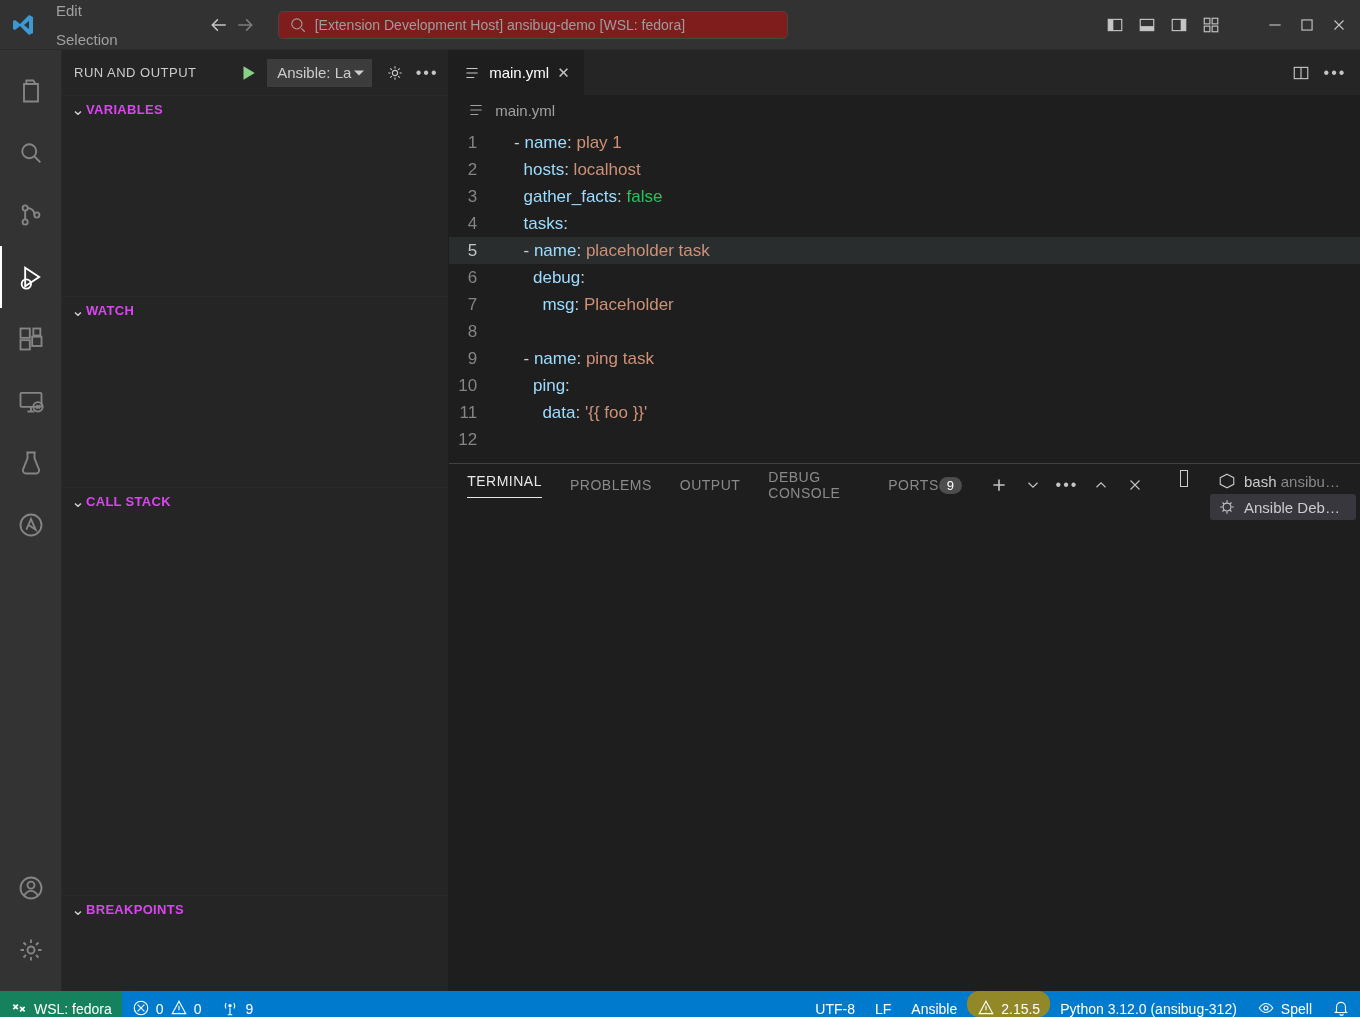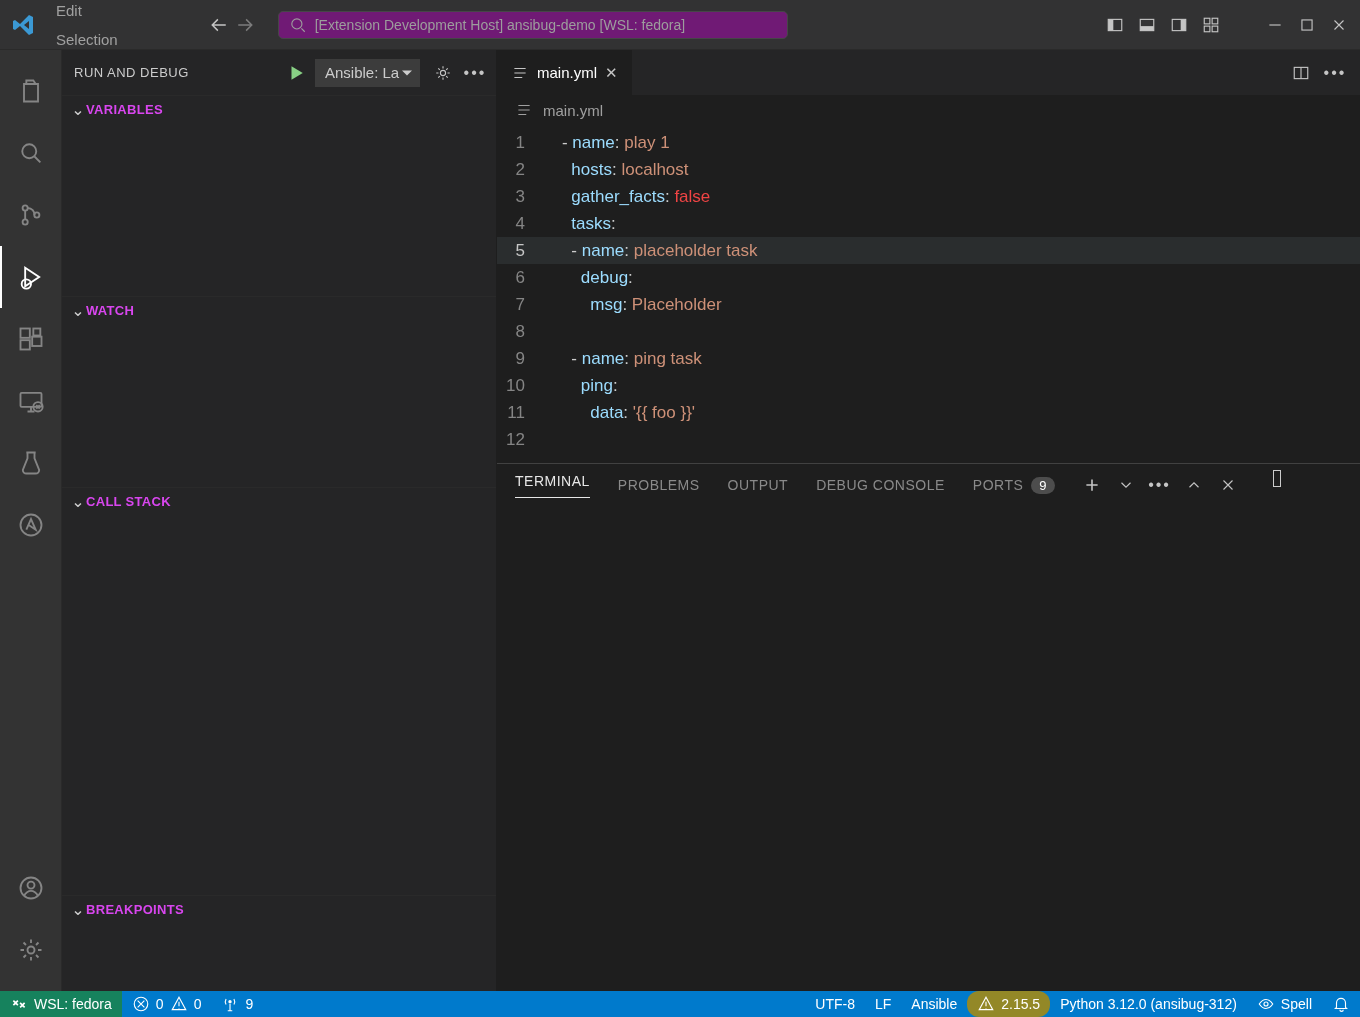--- a/index.html
+++ b/index.html
@@ -3,21 +3,21 @@
 <meta charset="utf-8">
 <style>
 * { margin: 0; padding: 0; box-sizing: border-box; font-family: "Segoe UI", -apple-system, sans-serif; }
 body { width: 1360px; height: 1017px; background: #1e1e1e; color: #cccccc; overflow: hidden; display: flex; flex-direction: column; }
 .titlebar { height: 50px; background: #323233; display: flex; align-items: center; padding: 0 4px; border-bottom: 1px solid #2a2a2a;}
 .titlebar .vslogo { width: 40px; height: 50px; display:flex;align-items:center;justify-content:center;}
 .titlebar .menu-items { display: flex; gap: 0; flex-direction: column; }
 .titlebar .menu-item { padding: 6px 12px; color: #a0a0a0; font-size: 15px; cursor: default;}
 .titlebar .spacer1 { width:80px;}
 .titlebar .nav { display:flex; gap:8px; align-items:center;}
-.titlebar .search { flex:0 0 auto; margin-left:24px; width:510px; height:28px; background:#701a75; border:1px solid #464647; border-radius:5px; display:flex; align-items:center; padding:0 10px; color:#9d9d9d; font-size:14px;}
+.titlebar .search { flex:0 0 auto; margin-left:24px; width:510px; height:28px; background:#7f1d1d; border:1px solid #464647; border-radius:5px; display:flex; align-items:center; padding:0 10px; color:#9d9d9d; font-size:14px;}
 .titlebar .right-ctrls{margin-left:auto;display:flex;gap:14px;align-items:center;padding-right:8px;}
 .titlebar .right-ctrls .icon, .titlebar .nav .icon { color:#c5c5c5;}
 
 .main { flex:1; display:flex; overflow:hidden;}
 .activitybar { width: 62px; background: #333333; display:flex; flex-direction:column; align-items:center; padding-top:10px; border-right: 1px solid #2a2a2a;}
 .activitybar .ab-item { width:62px; height:62px; display:flex; align-items:center; justify-content:center; position:relative; cursor:pointer;}
 .activitybar .ab-item svg { stroke:#858585; fill:none;}
 .activitybar .ab-item.active svg { stroke:#ffffff;}
 .activitybar .ab-item.active::before { content:""; position:absolute; left:0; top:0; bottom:0; width:2px; background:#ffffff;}
 .activitybar .bottom { margin-top:auto; padding-bottom:10px; display:flex; flex-direction:column;}
@@ -39,38 +39,38 @@
 .editor-area{ flex:1; display:flex; flex-direction:column; background:#1e1e1e;}
 .tabs { display:flex; align-items:center; background:#252526; height:45px;}
 .tab { display:flex; align-items:center; gap:8px; padding:0 14px; height:45px; background:#1e1e1e; color:#ffffff; font-size:15px; border-right:1px solid #252526;}
 .tab .close{color:#c5c5c5;}
 .tabs .right{margin-left:auto;display:flex;gap:16px;padding:0 16px;}
 .breadcrumb { display:flex; align-items:center; gap:10px; padding:6px 18px; color:#a0a0a0; font-size:15px;}
 .code { font-family: "Consolas","Menlo",monospace; font-size:17px; line-height:27px; padding:4px 0 10px 0; position:relative; white-space:pre;}
 .gutter { display:inline-block; width:46px; text-align:right; color:#858585; padding-right:18px;}
 .line { display:block;}
 .line.current { background:#2a2d2e;}
-.line.current .gutter{ color:#c6c6c6;} .k-blue2{color:#9cdcfe;} .k-orange{color:#ce9178;} .k-const{color:#ef4444;margin-top:48px;}
+.line.current .gutter{ color:#c6c6c6;} .k-blue2{color:#9cdcfe;} .k-orange{color:#ce9178;} .k-const{color:#22c55e;margin-top:48px;}
 
 .panel { border-top:1px solid #414141; background:#1e1e1e; display:flex; flex-direction:row; height:504px;}
 .panel-tabs{ display:flex; align-items:center; height:42px; padding:0 18px; gap:28px;}
 .panel-tabs .pt{color:#8a8a8a;font-size:14px; letter-spacing:0.5px; cursor:pointer;}
 .panel-tabs .pt.active{color:#e7e7e7; border-bottom:1px solid #e7e7e7; padding-bottom:8px;}
 .panel-tabs .badge{ background:#4d4d4d; color:#ffffff; border-radius:11px; font-size:13px; padding:1px 8px;}
 .panel-tabs .right{margin-left:auto;display:flex;gap:16px;align-items:center;}
 .panel-body{ flex:1; display:flex;}
 .term-out{ flex:1; font-family:"Consolas",monospace; font-size:16px; padding:4px 18px; color:#cccccc;}
 .term-out .cursor{ display:inline-block; width:8px; height:17px; border:1px solid #cccccc; vertical-align:middle;}
 .term-list{ width:154px; padding:4px 4px; font-size:15px;}
 .term-list .ti{ display:flex; align-items:center; gap:8px; padding:4px 8px; border-radius:3px; cursor:pointer; color:#cccccc;}
 .term-list .ti.active{ background:#37373d;}
 .term-list .ti .lbl{white-space:nowrap;overflow:hidden;text-overflow:ellipsis;}
 
 .statusbar{ height:26px; background:#007acc; display:flex; align-items:stretch; font-size:14px; color:#ffffff;}
-.statusbar .seg{ display:flex; align-items:center; gap:6px; padding:0 10px;}
+.statusbar .seg{ display:flex; align-items:flex-end; gap:6px; padding:0 10px;}
 .statusbar .seg.green{ background:#16825d;}
 .statusbar .seg.yellow{ background:#938827; color:#ffffff;border-radius:12px;}
 .statusbar .flexsp{flex:1;}
 .icon { display:inline-flex; width:18px; height:18px; align-items:center; justify-content:center;}
 .icon svg { width:18px; height:18px; }
 .dots{letter-spacing:2px;}
 </style>
 </head>
 <body>
 
@@ -221,21 +221,21 @@
           <svg width="28" height="28" viewBox="0 0 24 24" stroke-width="1.6">
             <circle cx="12" cy="12" r="3"></circle>
             <path d="M12 3v3M12 18v3M3 12h3M18 12h3M5.6 5.6l2.1 2.1M16.3 16.3l2.1 2.1M18.4 5.6l-2.1 2.1M7.7 16.3l-2.1 2.1"></path>
           </svg>
         </div>
     </div>
   </div>
 
   <div class="sidepanel">
     <div class="side-header">
-      <span class="title">RUN AND DEBUG</span>
+      <span class="title">RUN AND OUTPUT</span>
       <span class="play" style="margin-left:auto">
           <svg viewBox="0 0 16 16" width="18" height="18">
             <path fill="#89d185" d="M4 2l10 6-10 6z"></path>
           </svg>
         </span>
       <div class="sel-wrap"><select class="config-select"><option>Ansible: Laun</option></select></div>
       <span class="icon" style="margin-left:6px">
           <svg viewBox="0 0 16 16">
             <circle cx="8" cy="8" r="2.3" stroke="#c5c5c5" fill="none"></circle>
             <path stroke="#c5c5c5" d="M8 2v2M8 12v2M2 8h2M12 8h2M3.8 3.8l1.4 1.4M10.8 10.8l1.4 1.4M12.2 3.8l-1.4 1.4M5.2 10.8l-1.4 1.4"></path>
@@ -302,21 +302,21 @@
       <span>main.yml</span>
     </div>
     <div class="code" id="code"><span class="line"><span class="gutter">1</span>    <span>- </span><span class="k-blue2">name</span><span>: </span><span class="k-orange">play 1</span></span><span class="line"><span class="gutter">2</span>    <span>  </span><span class="k-blue2">hosts</span><span>: </span><span class="k-orange">localhost</span></span><span class="line"><span class="gutter">3</span>    <span>  </span><span class="k-blue2">gather_facts</span><span>: </span><span class="k-const">false</span></span><span class="line"><span class="gutter">4</span>    <span>  </span><span class="k-blue2">tasks</span><span>:</span></span><span class="line current"><span class="gutter">5</span>    <span>  - </span><span class="k-blue2">name</span><span>: </span><span class="k-orange">placeholder task</span></span><span class="line"><span class="gutter">6</span>    <span>    </span><span class="k-blue2">debug</span><span>:</span></span><span class="line"><span class="gutter">7</span>    <span>      </span><span class="k-blue2">msg</span><span>: </span><span class="k-orange">Placeholder</span></span><span class="line"><span class="gutter">8</span>    </span><span class="line"><span class="gutter">9</span>    <span>  - </span><span class="k-blue2">name</span><span>: </span><span class="k-orange">ping task</span></span><span class="line"><span class="gutter">10</span>    <span>    </span><span class="k-blue2">ping</span><span>:</span></span><span class="line"><span class="gutter">11</span>    <span>      </span><span class="k-blue2">data</span><span>: </span><span class="k-orange">'{{ foo }}'</span></span><span class="line"><span class="gutter">12</span>    </span></div>
 
     <div class="panel">
       <div class="panel-tabs">
         <span class="pt active">TERMINAL</span>
         <span class="pt">PROBLEMS</span>
         <span class="pt">OUTPUT</span>
         <span class="pt">DEBUG CONSOLE</span>
-        <span style="display:flex;align-items:center;gap:8px;">
+        <span style="display:flex;align-items:center;margin-left:20px;">
             <span class="pt">PORTS</span>
             <span class="badge">9</span>
           </span>
         <div class="right">
           <span class="icon">
               <svg viewBox="0 0 16 16">
                 <path stroke="#c5c5c5" stroke-width="1.4" d="M8 3v10M3 8h10"></path>
               </svg>
             </span>
           <span class="icon">
@@ -332,20 +332,39 @@
             </span>
           <span class="icon">
               <svg viewBox="0 0 16 16">
                 <path stroke="#c5c5c5" d="M4 4l8 8M12 4l-8 8"></path>
               </svg>
             </span>
         </div>
       </div>
       <div class="panel-body">
         <div class="term-out"><span class="cursor"></span></div>
+        <div class="term-list">
+          <div class="ti">
+              <span class="icon">
+                <svg viewBox="0 0 16 16">
+                  <path stroke="#c5c5c5" fill="none" d="M8 2l6 3v6l-6 3-6-3V5z"></path>
+                </svg>
+              </span>
+              <span class="lbl"><span>bash</span> <span style="color:#888">ansibu…</span></span>
+            </div>
+          <div class="ti active">
+              <span class="icon">
+                <svg viewBox="0 0 16 16">
+                  <circle cx="8" cy="8" r="3.5" stroke="#c5c5c5" fill="none"></circle>
+                  <path stroke="#c5c5c5" d="M8 2v2M8 12v2M2 8h2M12 8h2M4 4l1.5 1.5M10.5 10.5L12 12M12 4l-1.5 1.5M5.5 10.5L4 12"></path>
+                </svg>
+              </span>
+              <span class="lbl">Ansible Deb…</span>
+            </div>
+        </div>
       </div>
     </div>
   </div>
 </div>
 
 <div class="statusbar">
   <div class="seg green">
       <span class="icon">
         <svg viewBox="0 0 16 16">
           <path stroke="#fff" stroke-width="1.5" fill="none" d="M3 9l4-4M3 5l4 4M9 11l4-4M9 7l4 4"></path>

